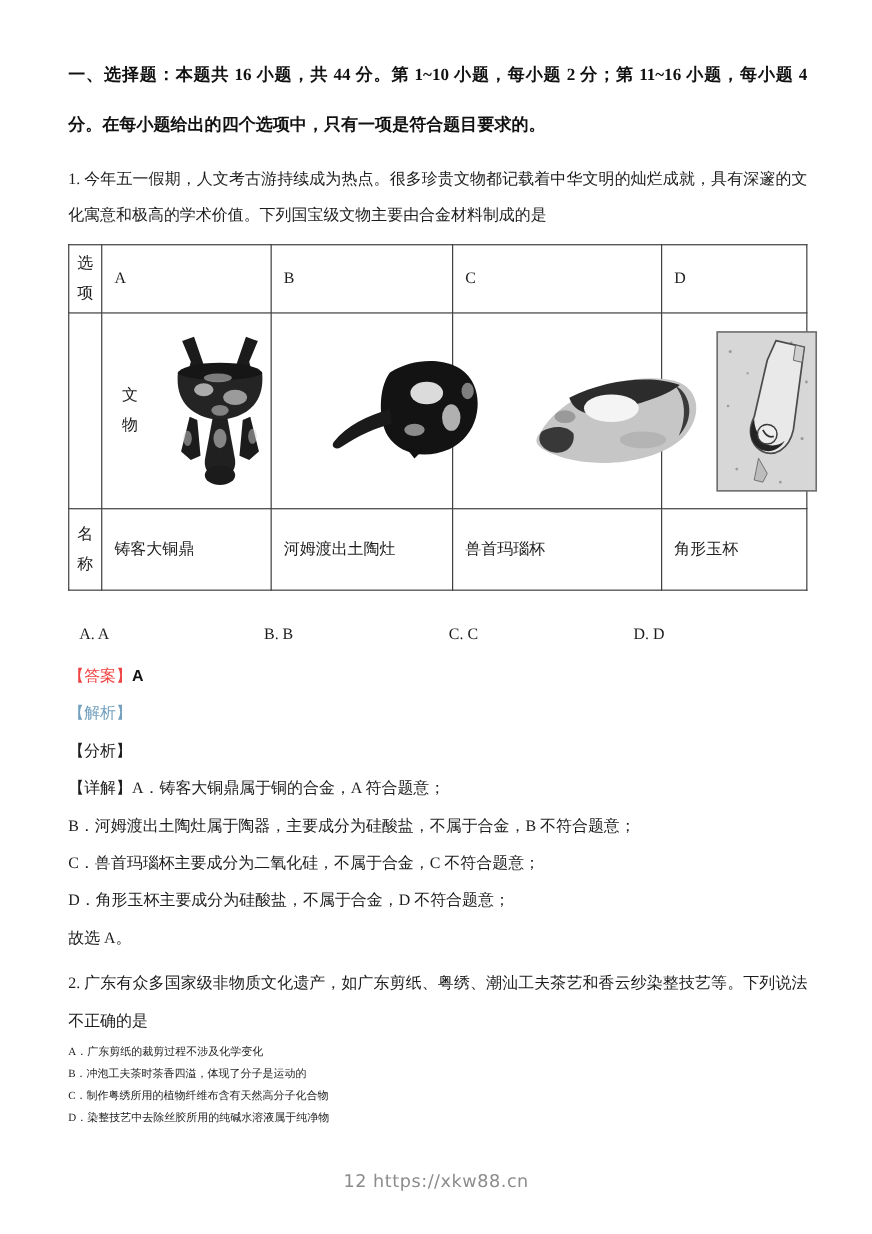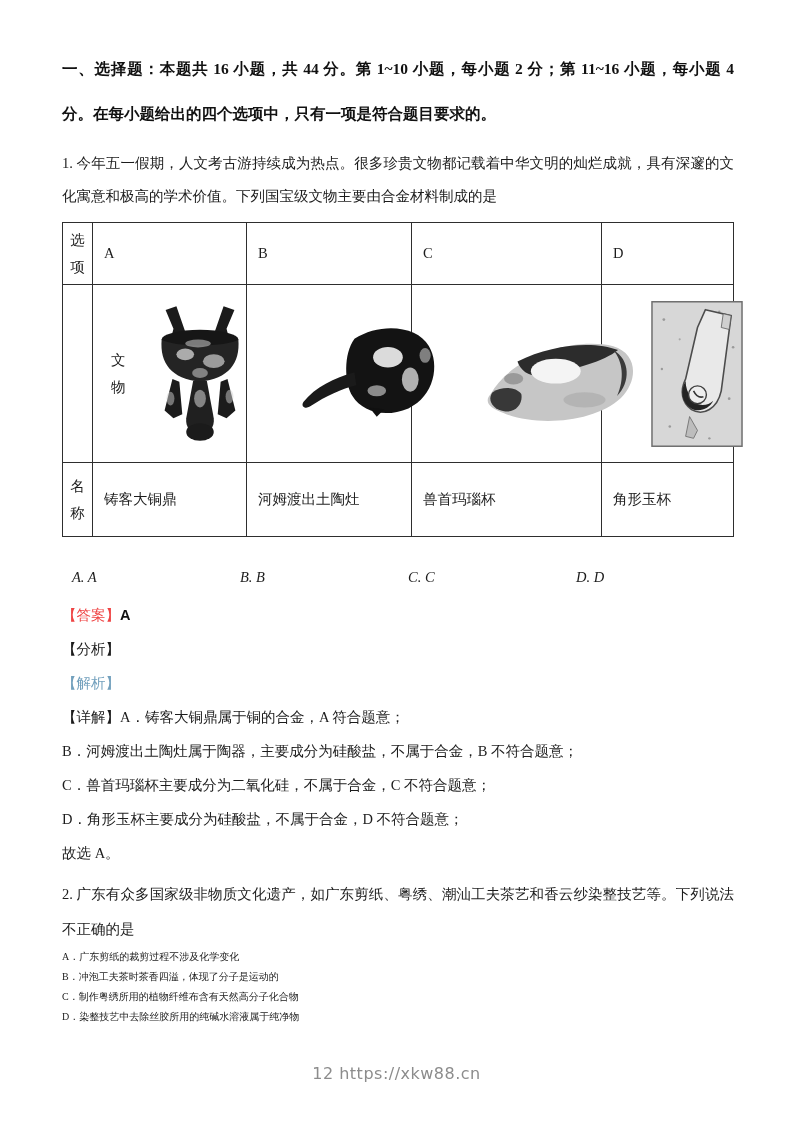--- a/index.html
+++ b/index.html
@@ -17,21 +17,21 @@
   td.rowlab { width:30px; text-align:center; }
   td.rowlab span { display:inline-block; width:1.05em; word-break:break-all; line-height:27px; }
   tr.r-head td { height:62px; }
   tr.r-img  td { height:178px; text-align:left;padding-left:48px; }
   tr.r-name td { height:74px; }
   td.optcell, td.namecell { padding-left:11px; }
   td.c-a { width:154px; } td.c-b { width:165px; } td.c-c { width:190px; } td.c-d { width:132px; }
   .imgbox { display:inline-block; vertical-align:middle; }
 
   .choices { position:relative; height:20px; margin-top:32px; font-size:14.5px; }
-  .choices span { position:absolute; top:0;font-style:italic; }
+  .choices span { position:absolute; top:0; }
   .ch-a { left:10px; } .ch-b { left:178px; } .ch-c { left:346px;text-align:center; } .ch-d { left:514px; }
 
   .line { font-size:14.5px; line-height:20px; margin-top:14px; }
   .first-after-choices { margin-top:16px; }
   .lbl-blue { color:#ef4444; }
   .lbl-lblue { color:#72a0bd; }
   .ans-val { font-family:"Liberation Sans", sans-serif; font-weight:700; color:#111; }
 
   .q2stem { font-size:14.5px; line-height:35px; margin-top:14px; text-align:justify; }
   .q2opt { font-size:10px; line-height:20px; }
@@ -138,24 +138,24 @@
       <span class="ch-a">A. A</span>
       <span class="ch-b">B. B</span>
       <span class="ch-c">C. C</span>
       <span class="ch-d">D. D</span>
     </div>
 
     <div class="line first-after-choices">
       <span class="lbl-blue">【答案】</span><span class="ans-val">A</span>
     </div>
     <div class="line">
-      <span>【分析】</span>
+      <span class="lbl-lblue">【解析】</span>
     </div>
     <div class="line">
-      <span class="lbl-lblue">【解析】</span>
+      <span>【分析】</span>
     </div>
     <div class="line">
       <span>【详解】</span><span>A．铸客大铜鼎属于铜的合金，A 符合题意；</span>
     </div>
     <div class="line">B．河姆渡出土陶灶属于陶器，主要成分为硅酸盐，不属于合金，B 不符合题意；</div>
     <div class="line">C．兽首玛瑙杯主要成分为二氧化硅，不属于合金，C 不符合题意；</div>
     <div class="line">D．角形玉杯主要成分为硅酸盐，不属于合金，D 不符合题意；</div>
     <div class="line">故选 A。</div>
 
     <div class="q2stem">2. 广东有众多国家级非物质文化遗产，如广东剪纸、粤绣、潮汕工夫茶艺和香云纱染整技艺等。下列说法不正确的是</div>

